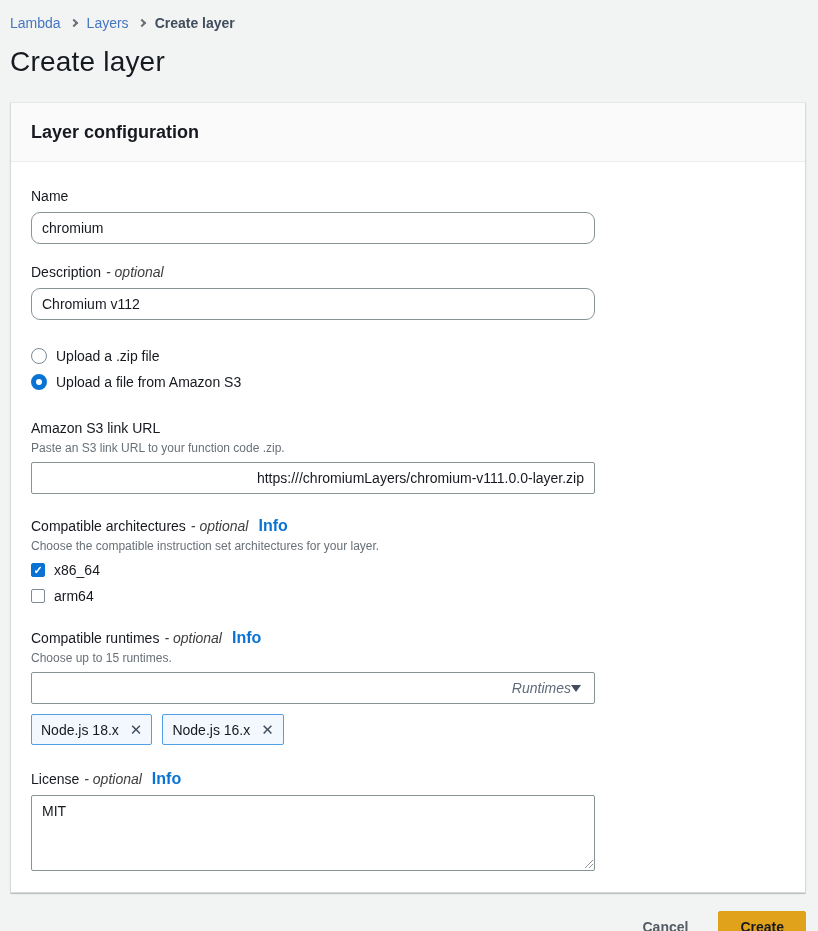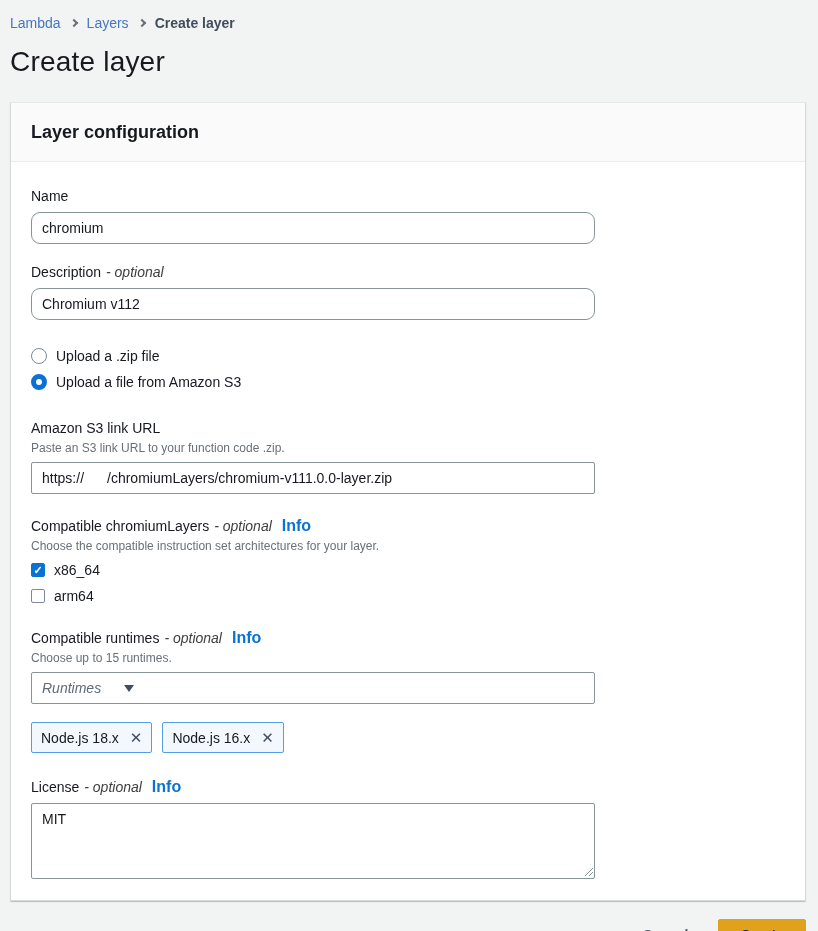--- a/index.html
+++ b/index.html
@@ -64,21 +64,21 @@
 
   .control{
     width:564px;height:32px;
     border:1px solid #879596;border-radius:2px;background:#fff;
     font-family:"Liberation Sans",sans-serif;
     font-size:14px;color:#16191f;
     padding:4px 10px;margin-top:6px;
     display:block;
   }
   input.control{outline:none;border-radius:9px;}
-  .fake-input{display:flex;align-items:center;justify-content:flex-start;gap:23px;}
+  .fake-input{display:flex;align-items:center;justify-content:flex-end;}
 
   .mt18{margin-top:18px;}
   .mt22{margin-top:22px;}
   .mt24{margin-top:24px;}
   .mt26{margin-top:26px;}
 
   
   .radio-group{margin-top:26px;}
   .choice-row{display:flex;align-items:center;gap:9px;font-size:14px;line-height:20px;cursor:pointer;}
   .choice-row + .choice-row{margin-top:6px;}
@@ -101,21 +101,21 @@
   .select{cursor:pointer;}
   .select .placeholder{font-style:italic;color:#5f6b7a;}
   .select-arrow{
     width:0;height:0;flex:none;
     border-left:5px solid transparent;border-right:5px solid transparent;
     border-top:7px solid #414d5c;
     margin-right:3px;
   }
 
   
-  .token-row{display:flex;gap:10px;margin-top:18px;}
+  .token-row{display:flex;gap:10px;margin-top:10px;}
   .token{
     display:flex;align-items:center;gap:11px;
     background:var(--token-bg);border:1px solid var(--token-border);
     border-radius:2px;padding:5px 9px;height:31px;
     font-size:14px;color:#16191f;
   }
   .token-close{color:#414d5c;font-size:15px;line-height:1;cursor:pointer;font-weight:400;}
 
   
   .textarea-wrap{position:relative;width:564px;margin-top:6px;}
@@ -193,21 +193,21 @@
         </div>
         <div class="hint">Paste an S3 link URL to your function code .zip.</div>
         <div class="control fake-input">
           <span>https://</span>
           <span>/chromiumLayers/chromium-v111.0.0-layer.zip</span>
         </div>
       </div>
 
       <div class="field mt22">
         <div class="field-label-row">
-          <span class="field-label">Compatible chromiumLayers</span>
+          <span class="field-label">Compatible architectures</span>
           <span class="optional">- optional</span>
           <a class="info-link">Info</a>
         </div>
         <div class="hint">Choose the compatible instruction set architectures for your layer.</div>
         <div class="choice-row" style="margin-top:6px;">
           <span class="checkbox checked">✓</span>
           <span>x86_64</span>
         </div>
         <div class="choice-row">
           <span class="checkbox"></span>

